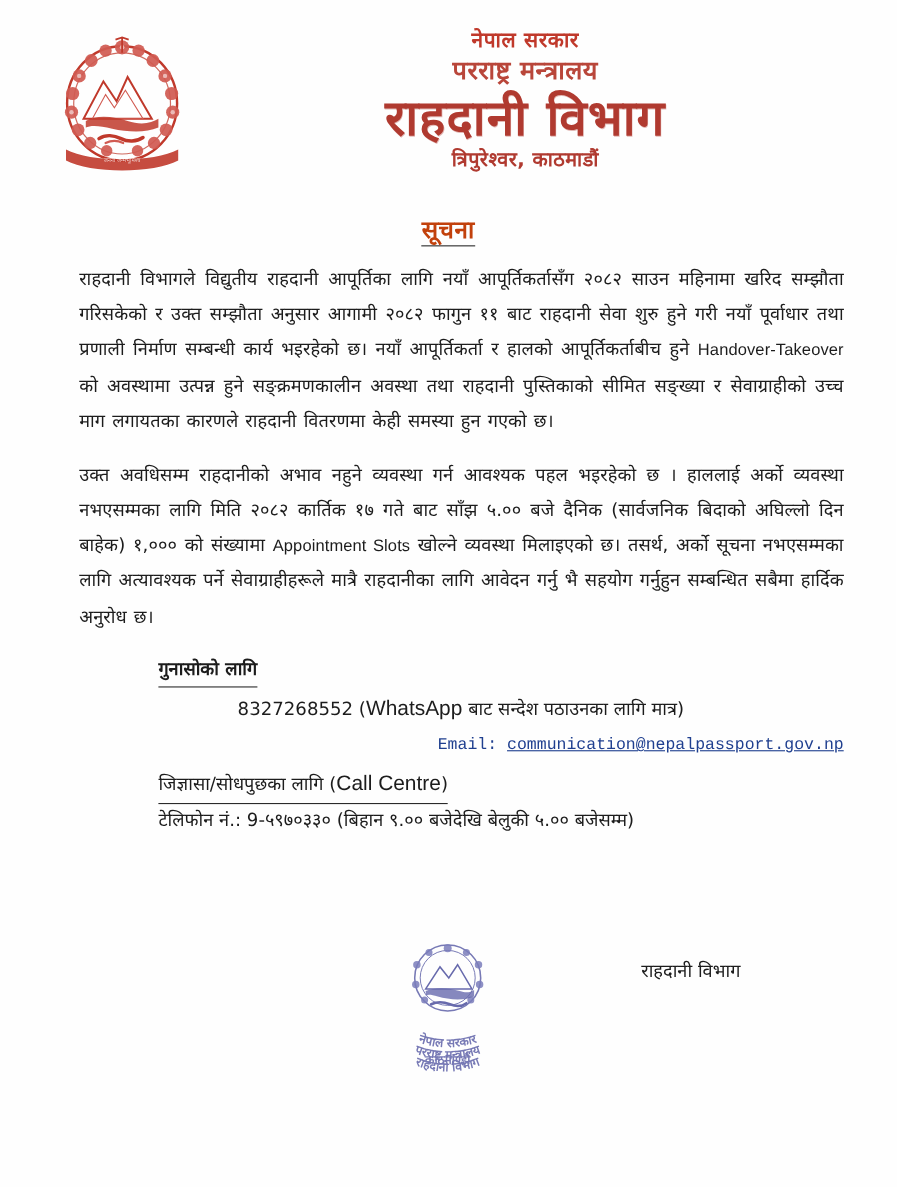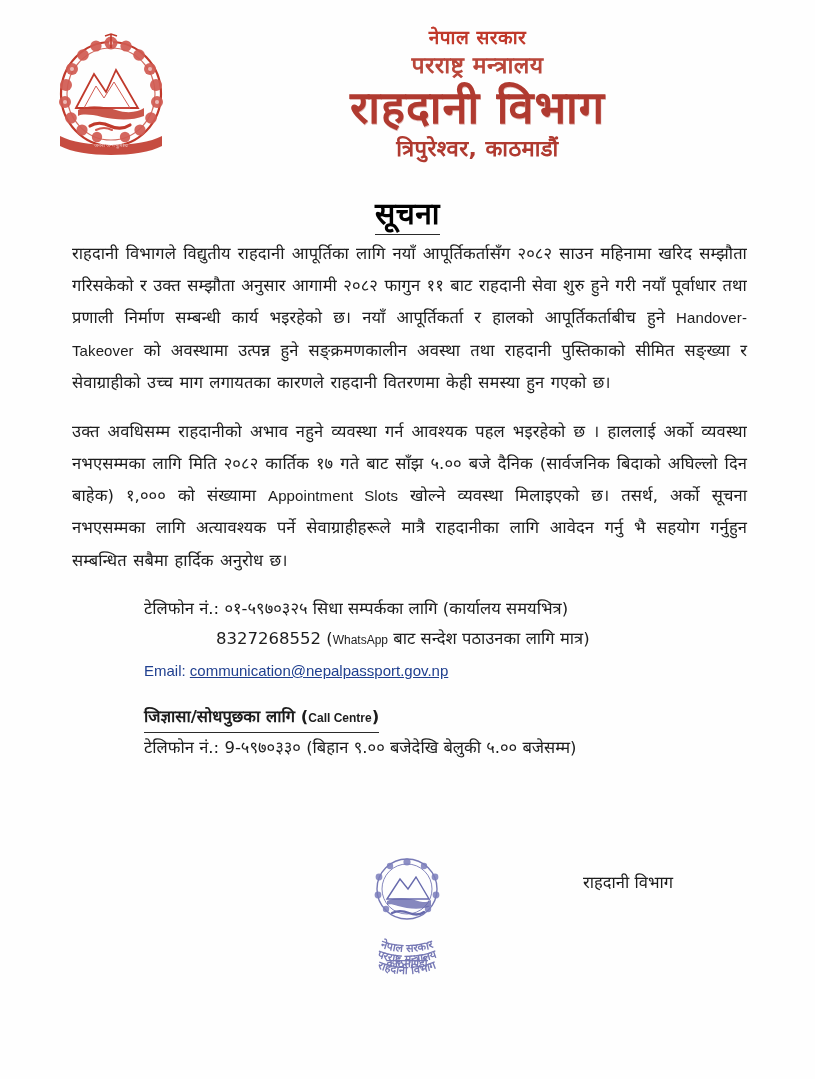--- a/index.html
+++ b/index.html
@@ -60,47 +60,47 @@
     color: #b03a30;
     font-size: 45px;
     font-weight: 800;
     line-height: 1.12;
     letter-spacing: 1px;
     margin-top: 2px;
     text-shadow: 0.5px 0.5px 0 rgba(176,58,48,0.35);
   }
   .address-line {
     color: #b03a30;
-    font-size: 22px;
+    font-size: 18px;
     font-weight: 700;
     line-height: 1.25;
     letter-spacing: 0.4px;
     margin-top: 2px;
   }
 
   
   .notice-title-wrap {
     text-align: center;
     margin-top: 16px;
   }
   .notice-title {
     display: inline-block;
-    font-size: 30px;
+    font-size: 22px;
     font-weight: 700;
-    color: #000000;
+    color: #c2410c;
     border-bottom: 1.6px solid #2a2a2a;
     padding-bottom: 1px;
     letter-spacing: 0.5px;
   }
 
   
   .content {
     position: absolute;
     left: 72px;
-    right: 68px;
+    right: 48px;
     top: 238px;
   }
   p.para {
     margin: 0 0 17px 0;
     text-align: justify;
     font-size: 16.5px;
     line-height: 1.95;
     color: #1c1c1c;
     letter-spacing: 0.1px;
     word-spacing: 1px;
@@ -127,37 +127,38 @@
     margin-bottom: 2px;
   }
   .contact-line {
     white-space: nowrap;
   }
   .contact-line.indent {
     padding-left: 72px;
   }
   .latin-sm {
     font-family: "Liberation Sans", sans-serif;
-    font-size: 12px;
+    font-size: 19px;
   }
   .email-line {
-    font-family: Liberation Sans, sans-serif;
+    font-family: Liberation Mono, monospace;
     font-size: 15px;
     color: #1f3f8f;
     margin-top: 2px;
+    text-align: right;
   }
   .email-addr {
     text-decoration: underline;
     color: #1f3f8f;
   }
   .callcentre-head {
     display: inline-block;
     border-bottom: 1.4px solid #2a2a2a;
-    font-weight: 700;
-    margin-top: 17px;
+    font-weight: 400;
+    margin-top: 3px;
   }
 
   
   .footer {
     position: absolute;
     left: 0;
     right: 0;
     top: 855px;
     height: 130px;
   }
@@ -253,22 +254,24 @@
 
   <div class="content">
 
     <p class="para"><span>राहदानी विभागले विद्युतीय राहदानी आपूर्तिका लागि नयाँ आपूर्तिकर्तासँग २०८२ साउन महिनामा खरिद सम्झौता गरिसकेको र उक्त सम्झौता अनुसार आगामी २०८२ फागुन ११ बाट राहदानी सेवा शुरु हुने गरी नयाँ पूर्वाधार तथा प्रणाली निर्माण सम्बन्धी कार्य भइरहेको छ। नयाँ आपूर्तिकर्ता र हालको आपूर्तिकर्ताबीच हुने </span><span class="latin">Handover-Takeover</span><span> को अवस्थामा उत्पन्न हुने सङ्क्रमणकालीन अवस्था तथा राहदानी पुस्तिकाको सीमित सङ्ख्या र सेवाग्राहीको उच्च माग लगायतका कारणले राहदानी वितरणमा केही समस्या हुन गएको छ।</span></p>
 
     <p class="para"><span>उक्त अवधिसम्म राहदानीको अभाव नहुने व्यवस्था गर्न आवश्यक पहल भइरहेको छ । हाललाई अर्को व्यवस्था नभएसम्मका लागि मिति २०८२ कार्तिक १७ गते बाट साँझ ५.०० बजे दैनिक (सार्वजनिक बिदाको अघिल्लो दिन बाहेक) १,००० को संख्यामा </span><span class="latin">Appointment Slots</span><span> खोल्ने व्यवस्था मिलाइएको छ। तसर्थ, अर्को सूचना नभएसम्मका लागि अत्यावश्यक पर्ने सेवाग्राहीहरूले मात्रै राहदानीका लागि आवेदन गर्नु भै सहयोग गर्नुहुन सम्बन्धित सबैमा हार्दिक अनुरोध छ।</span></p>
 
 
     <div class="contacts">
 
-
-      <div class="contact-line"><span>टेलिफोन नं.: </span><span>०१-५९७०३२५</span><span> सिधा सम्पर्कका लागि  (कार्यालय समयभित्र)</span></div>
+      <div>
+        <span class="contact-heading">गुनासोको लागि</span>
+      </div>
+
 
       <div class="contact-line indent"><span>8327268552</span><span> (</span><span class="latin-sm">WhatsApp</span><span> बाट सन्देश पठाउनका लागि मात्र)</span></div>
 
       <div class="email-line"><span>Email: </span><span class="email-addr">communication@nepalpassport.gov.np</span></div>
 
       <div>
         <span class="callcentre-head"><span>जिज्ञासा/सोधपुछका लागि  (</span><span class="latin-sm">Call Centre</span><span>)</span></span>
       </div>
 
       <div class="contact-line"><span>टेलिफोन नं.: </span><span>9-५९७०३३०</span><span> (बिहान ९.०० बजेदेखि बेलुकी ५.०० बजेसम्म)</span></div>

